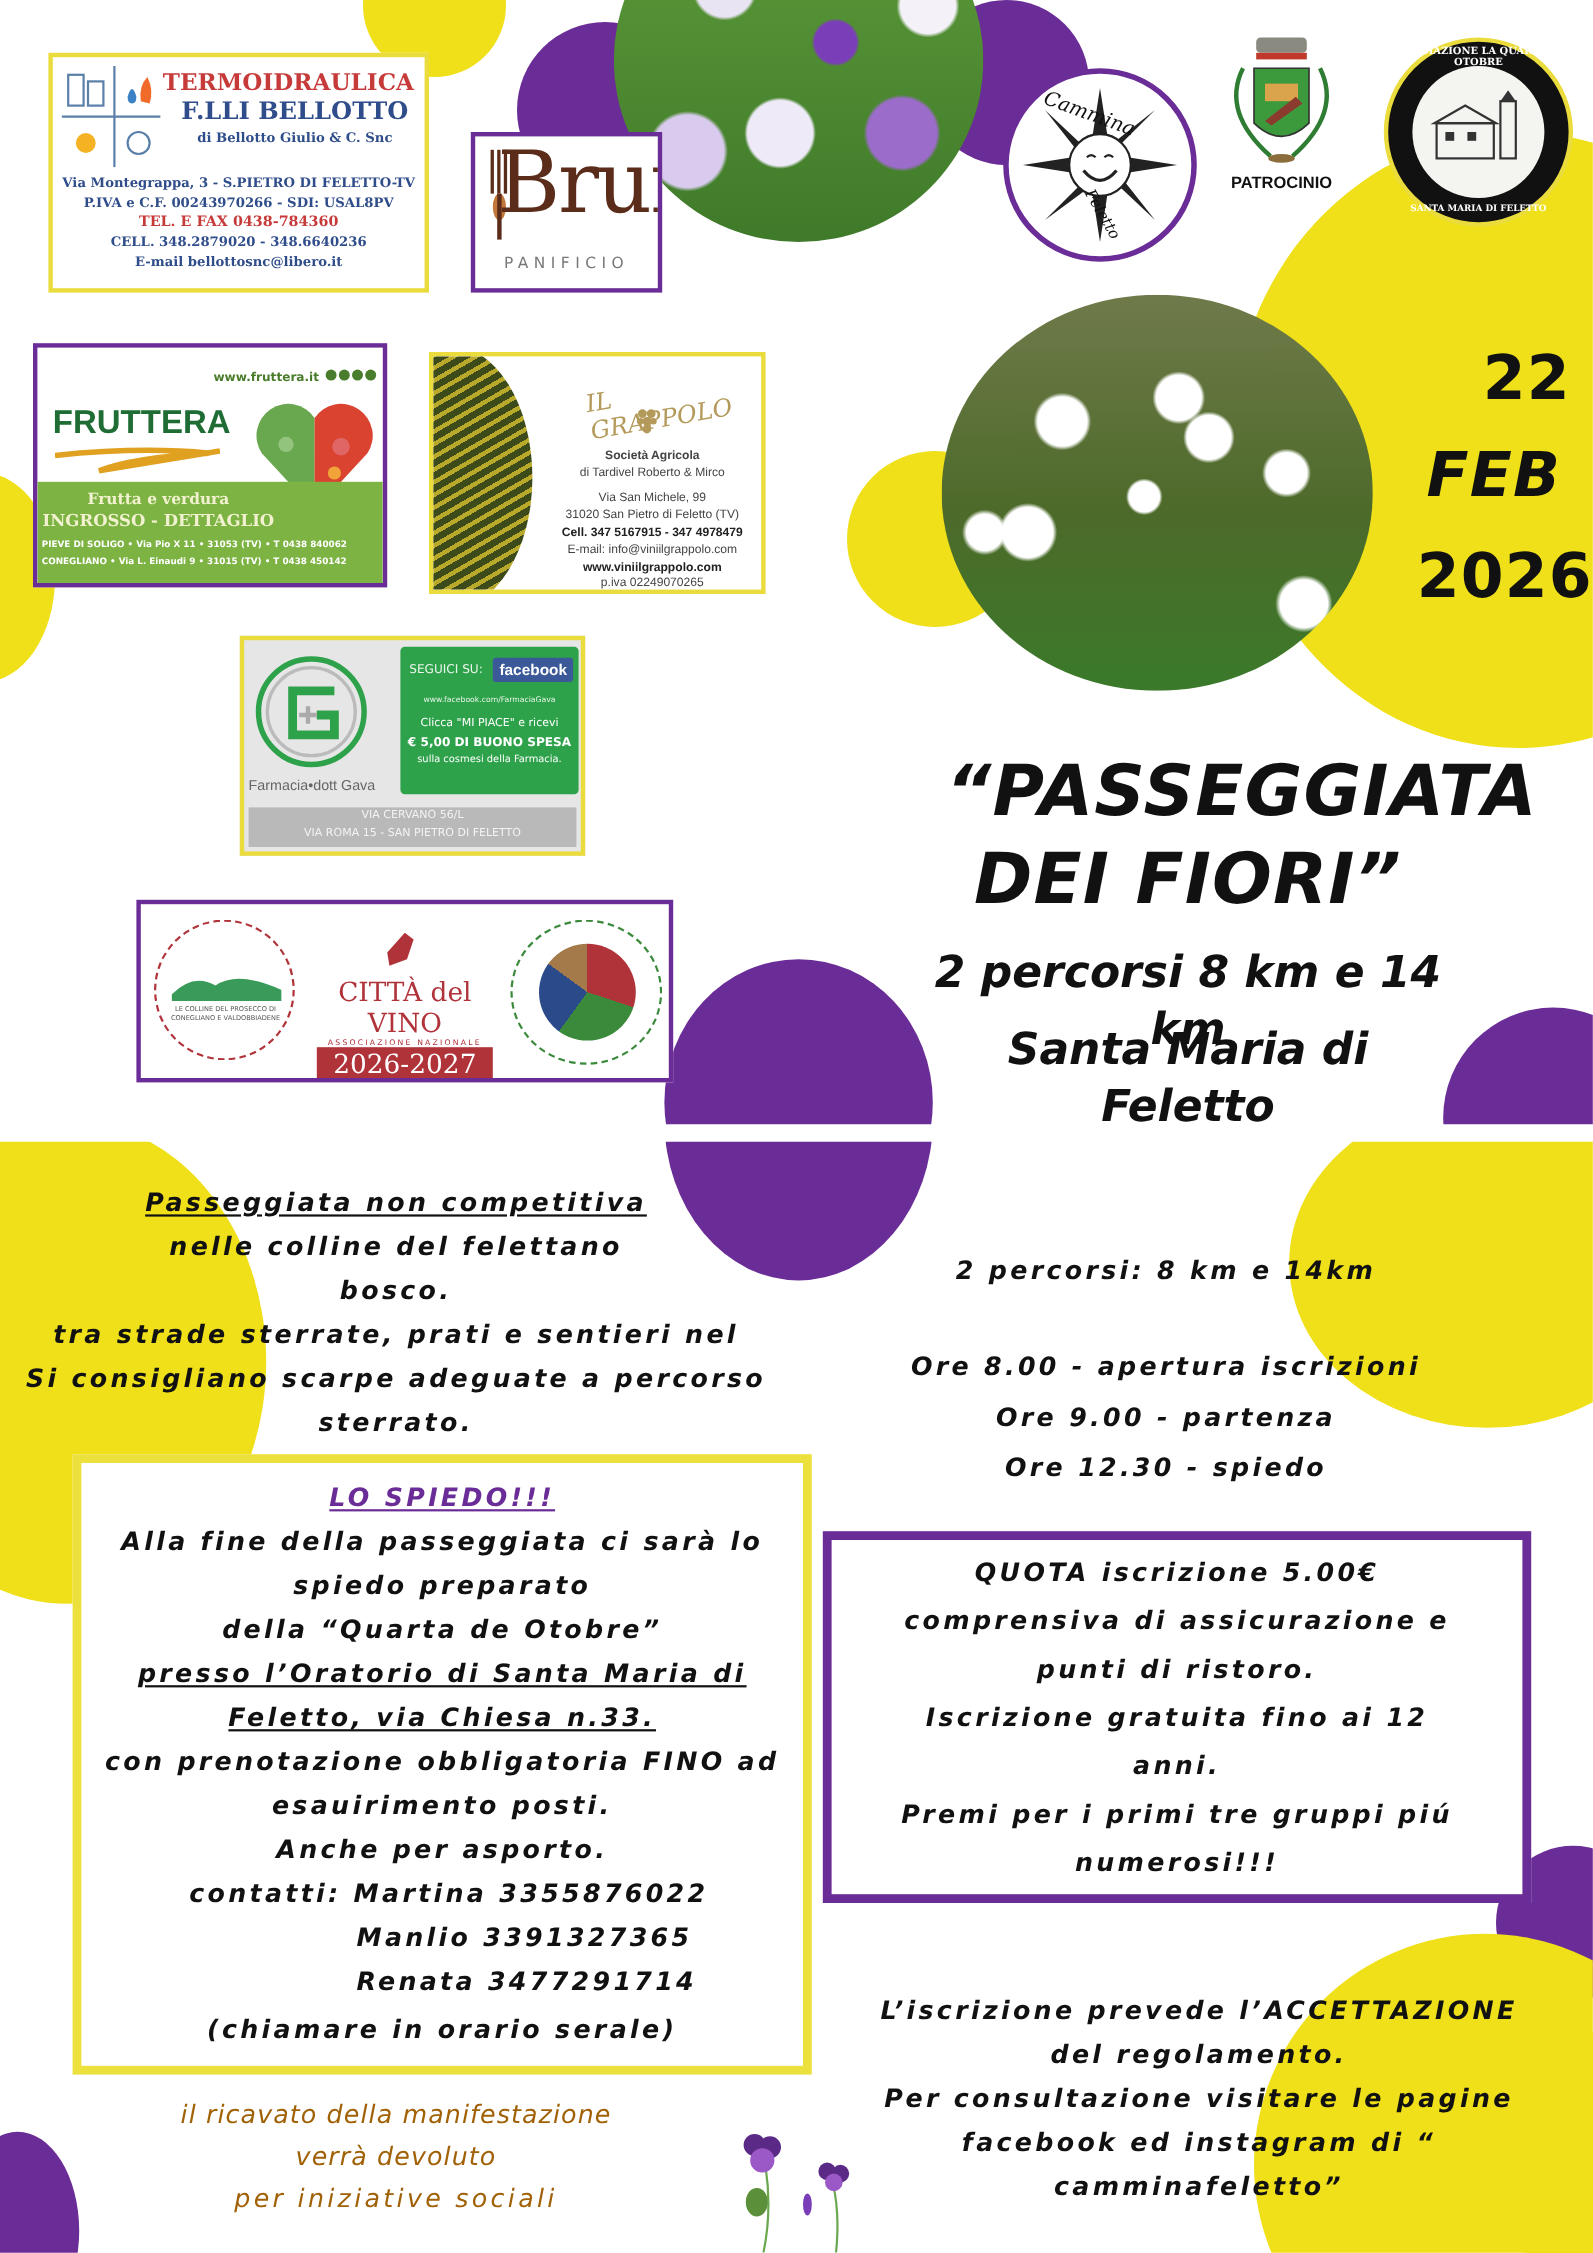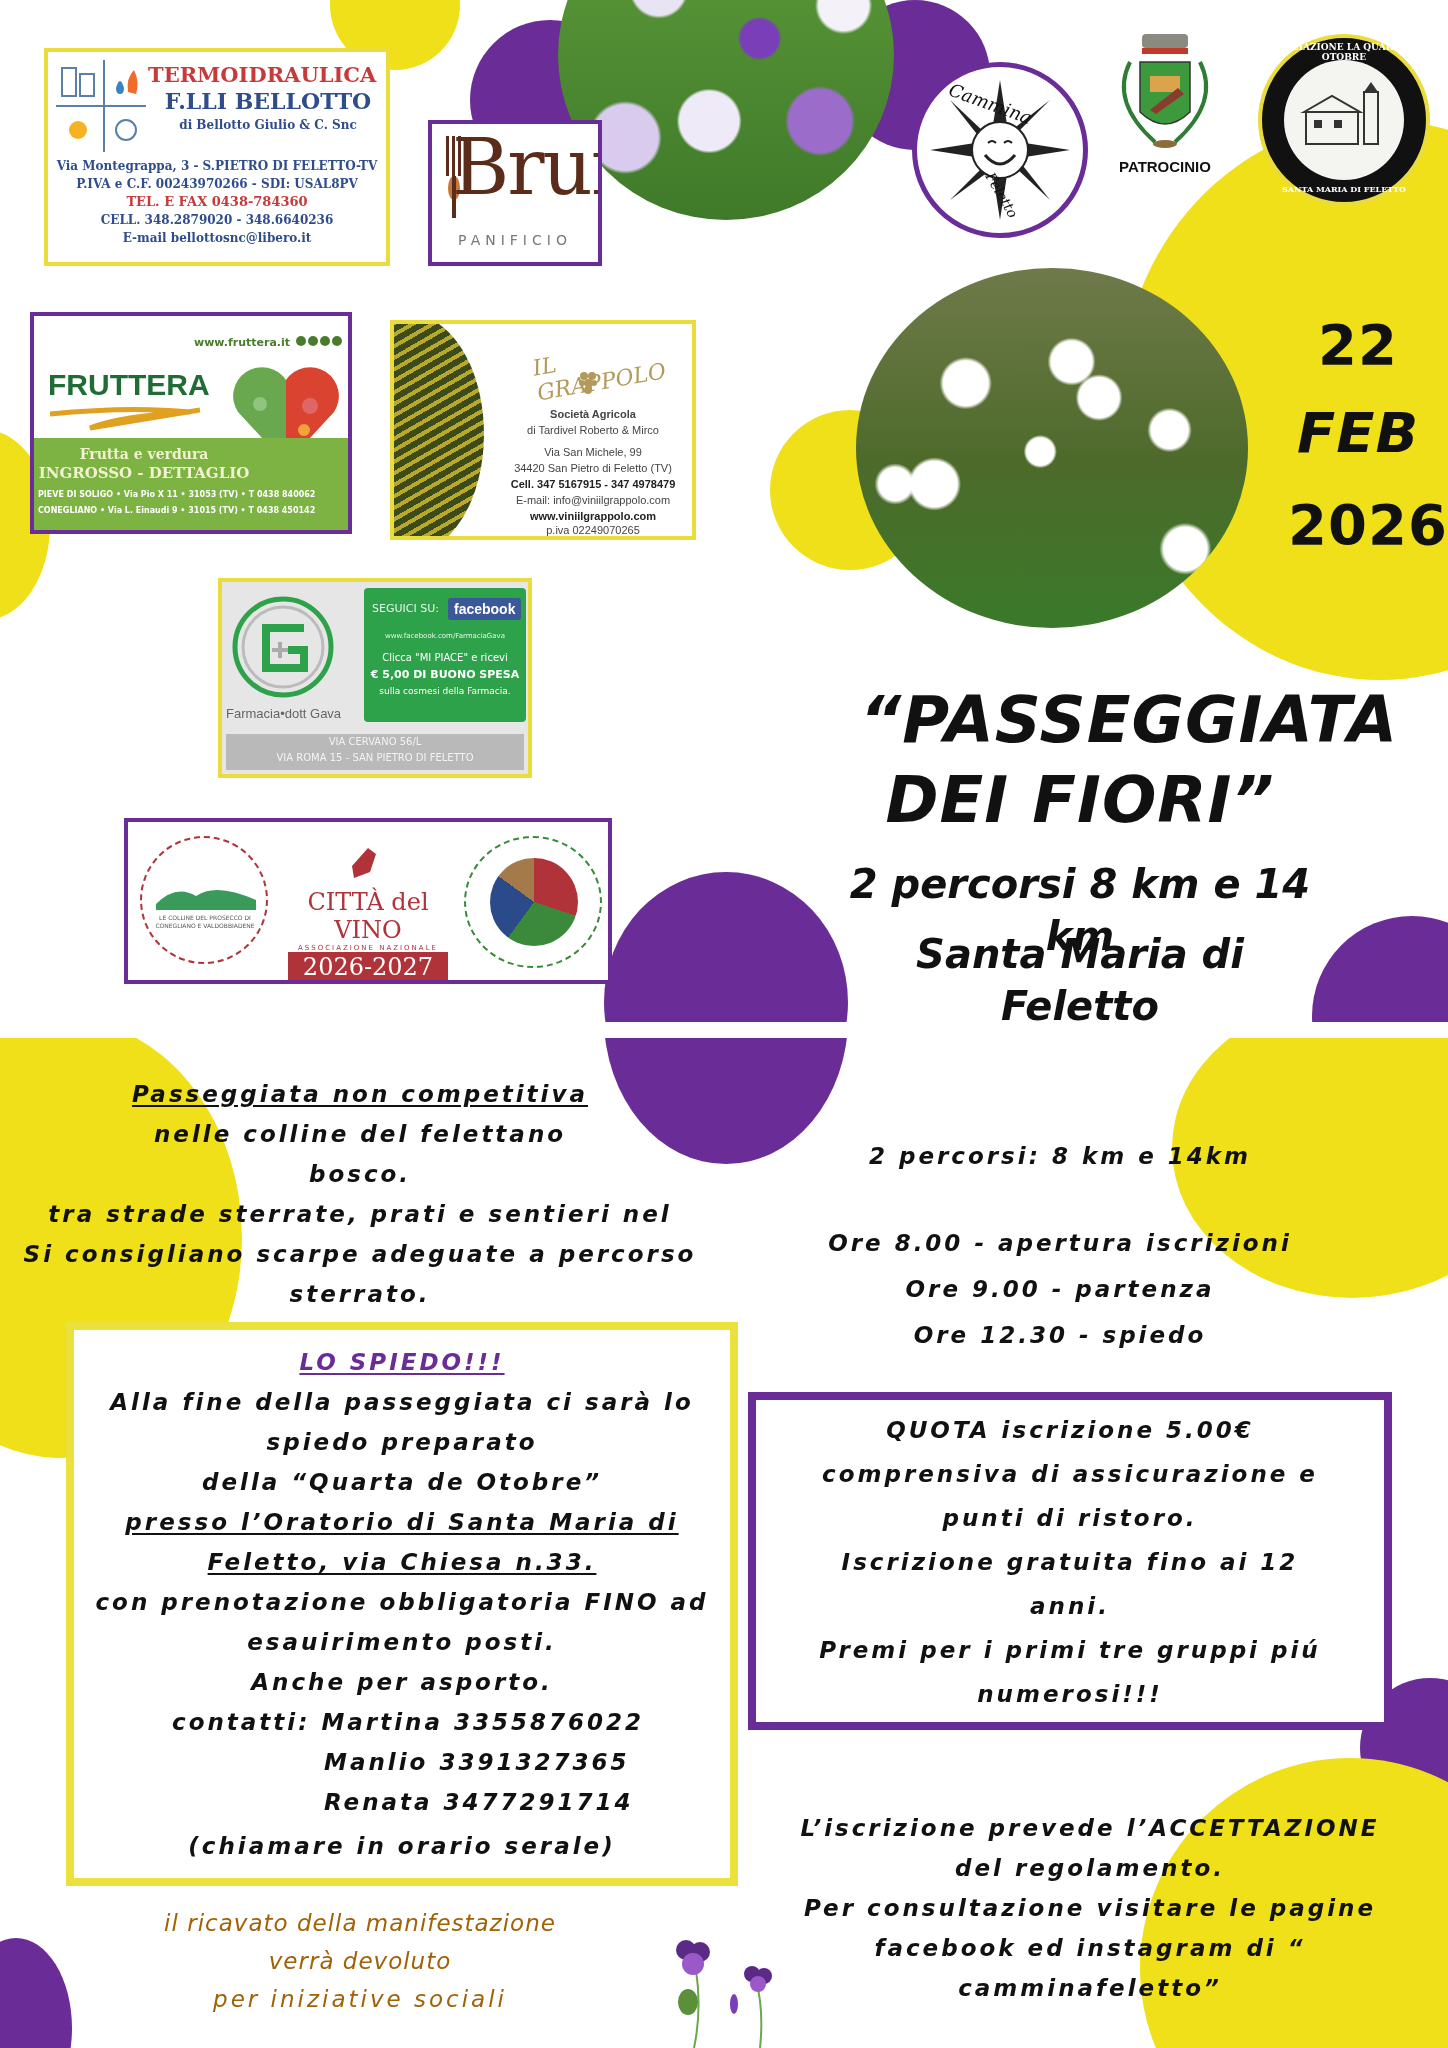--- a/index.html
+++ b/index.html
@@ -194,30 +194,30 @@
           <circle cx="18" cy="8" r="4"></circle>
           <circle cx="14" cy="15" r="4"></circle>
           <circle cx="8" cy="15" r="3"></circle>
           <circle cx="20" cy="15" r="3"></circle>
           <circle cx="14" cy="22" r="4"></circle>
         </g>
     </svg>
     <div class="abs gr-text center" style="left:96px;top:82px;width:206px;font-weight:bold;">Società Agricola</div>
     <div class="abs gr-text center" style="left:96px;top:98px;width:206px;">di Tardivel Roberto &amp; Mirco</div>
     <div class="abs gr-text center" style="left:96px;top:120px;width:206px;">Via San Michele, 99</div>
-    <div class="abs gr-text center" style="left:96px;top:136px;width:206px;">34420 San Pietro di Feletto (TV)</div>
+    <div class="abs gr-text center" style="left:96px;top:136px;width:206px;">31020 San Pietro di Feletto (TV)</div>
     <div class="abs gr-text center" style="left:96px;top:152px;width:206px;font-weight:bold;color:#222;">Cell. 347 5167915 - 347 4978479</div>
     <div class="abs gr-text center" style="left:96px;top:168px;width:206px;">E-mail: info@viniilgrappolo.com</div>
     <div class="abs gr-text center" style="left:96px;top:184px;width:206px;font-weight:bold;color:#222;">www.viniilgrappolo.com</div>
     <div class="abs gr-text center" style="left:96px;top:198px;width:206px;">p.iva 02249070265</div>
   </div>
 
   <div class="circle" style="left:856px;top:268px;width:392px;height:360px;overflow:hidden;background:radial-gradient(circle at 28% 32%,#ffffff 0 6%,transparent 7%),radial-gradient(circle at 55% 26%,#ffffff 0 6%,transparent 7%),radial-gradient(circle at 62% 36%,#ffffff 0 6%,transparent 7%),radial-gradient(circle at 47% 51%,#ffffff 0 5%,transparent 6%),radial-gradient(circle at 20% 60%,#ffffff 0 6%,transparent 7%),radial-gradient(circle at 10% 60%,#ffffff 0 4%,transparent 5%),radial-gradient(circle at 80% 45%,#ffffff 0 5%,transparent 6%),radial-gradient(circle at 84% 78%,#ffffff 0 5%,transparent 6%),linear-gradient(180deg,#6f7a4a 0%,#4d6a2a 55%,#3a7a2a 100%);"></div>
 
-  <div class="abs headline center" style="left:1288px;top:312px;width:140px;font-size:56px;line-height:66px;font-style:normal;">22</div>
+  <div class="abs headline center" style="left:1288px;top:312px;width:140px;font-size:56px;line-height:66px;font-style:normal;text-align:right;">22</div>
   <div class="abs headline center" style="left:1288px;top:400px;width:140px;font-size:56px;line-height:66px;">FEB</div>
   <div class="abs headline center" style="left:1288px;top:492px;width:140px;font-size:56px;line-height:66px;font-style:normal;">2026</div>
 
   <div class="ad ad-yellow" style="left:218px;top:578px;width:314px;height:200px;background:#e6e6e6;">
     <svg class="abs" style="left:6px;top:10px;" width="110" height="110" viewBox="0 0 110 110">
       <circle cx="55" cy="55" r="48" fill="none" stroke="#2ea24a" stroke-width="5"></circle>
       <circle cx="55" cy="55" r="40" fill="none" stroke="#bbb" stroke-width="3"></circle>
       <path d="M76 36 H38 V76 H76 V58 H60" fill="none" stroke="#2ea24a" stroke-width="8"></path>
       <path d="M52 50 V66 M44 58 H60" stroke="#aaa" stroke-width="4"></path>
     </svg>

